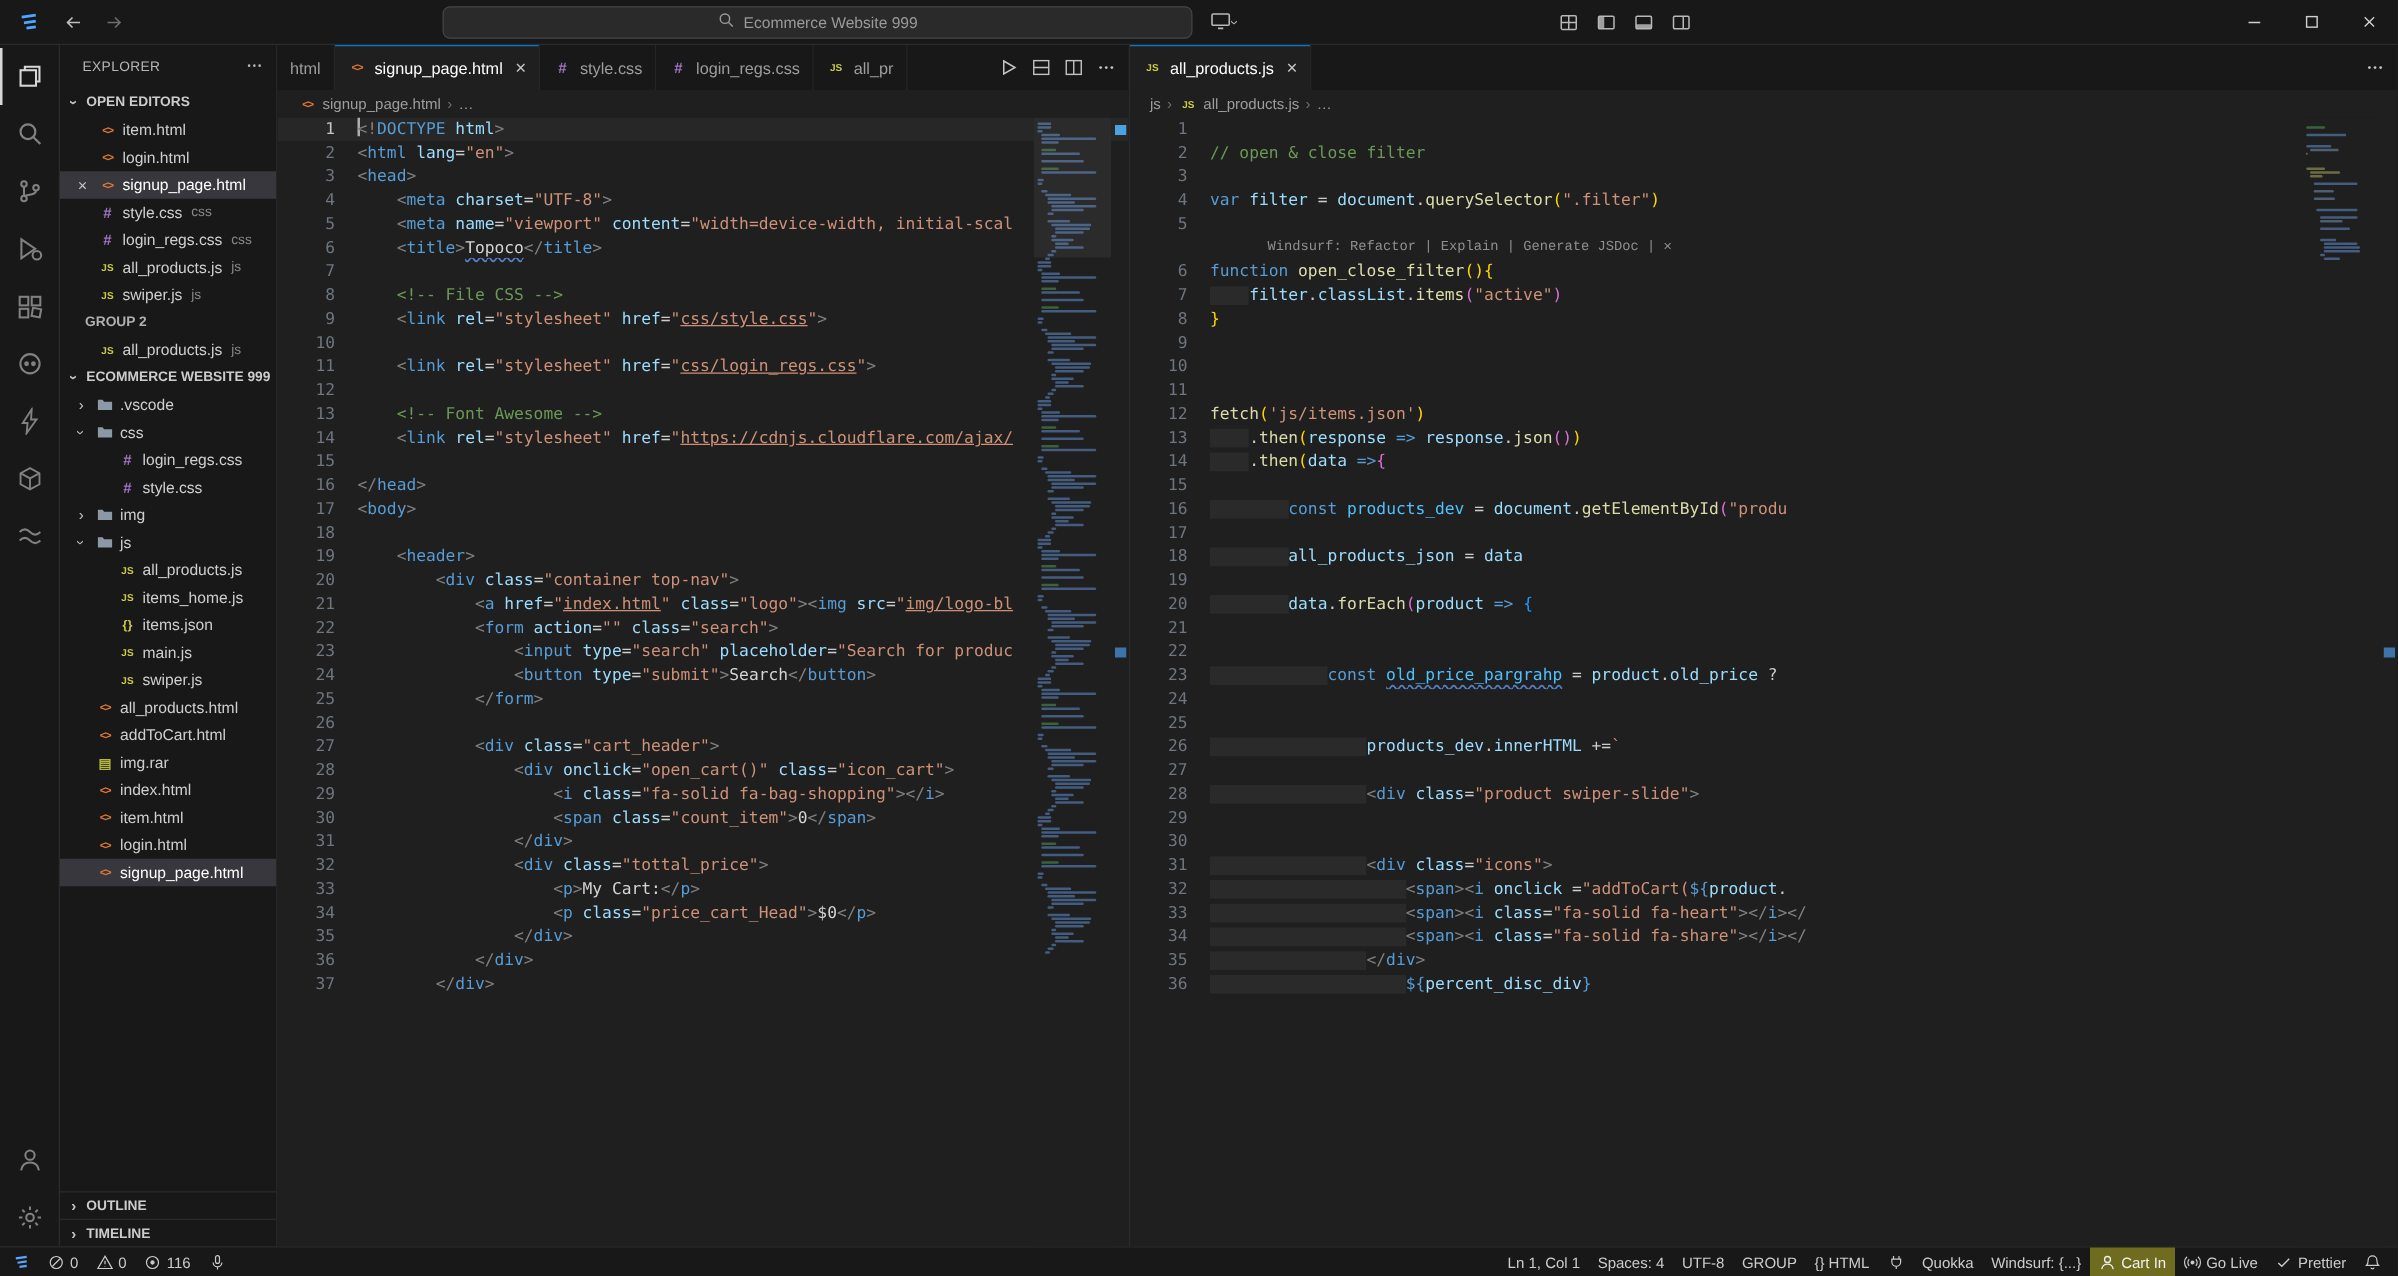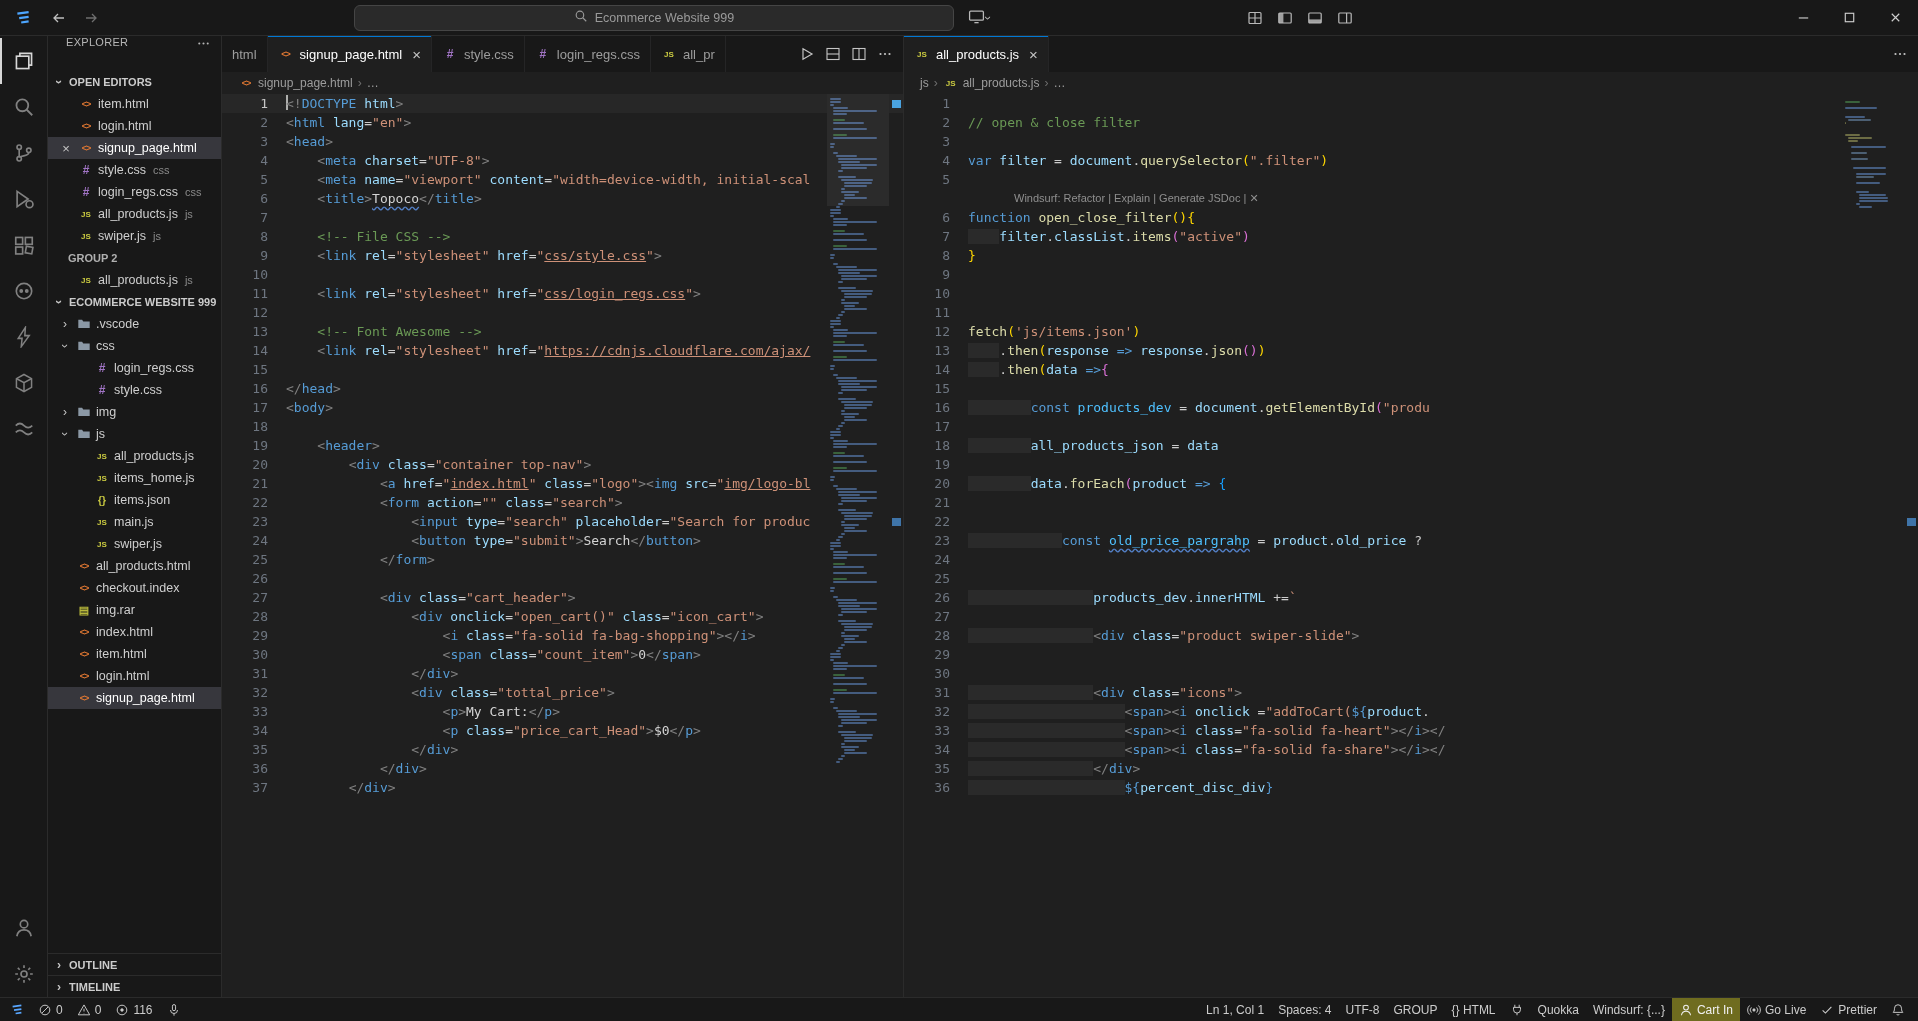--- a/index.html
+++ b/index.html
@@ -32,21 +32,21 @@
   
   .main{flex:1;display:flex;min-height:0}
   .activitybar{width:48px;background:#181818;border-right:1px solid #2b2b2b;display:flex;flex-direction:column;align-items:center;padding-top:2px;flex:none}
   .act-item{width:48px;height:46px;display:flex;align-items:center;justify-content:center;color:#818181}
   .act-item svg{width:22px;height:22px}
   .act-item.active{color:#d7d7d7;box-shadow:inset 2px 0 0 #d7d7d7}
   .act-bottom{margin-top:auto;width:100%}
 
   
   .sidebar{width:174px;background:#181818;border-right:1px solid #2b2b2b;display:flex;flex-direction:column;font-size:12.5px;flex:none;overflow:hidden}
-  .side-header{height:35px;flex:none;display:flex;align-items:flex-start;padding:0 10px 0 18px;color:#b6b6b6;font-size:11px;letter-spacing:.3px}
+  .side-header{height:35px;flex:none;display:flex;align-items:center;padding:0 10px 0 18px;color:#b6b6b6;font-size:11px;letter-spacing:.3px}
   .side-header .more{margin-left:auto;color:#b6b6b6}
   .side-header svg{width:15px;height:15px}
   .section-title{height:22px;flex:none;display:flex;align-items:center;font-weight:700;font-size:11px;color:#ccc;padding-left:4px;gap:3px;white-space:nowrap;overflow:hidden}
   .section-title.bordered{border-top:1px solid #2b2b2b}
   .chev{width:14px;text-align:center;color:#c5c5c5;font-size:12px;display:inline-block;flex:none}
   .chev.open{transform:rotate(90deg)}
   .row{height:22px;display:flex;align-items:center;gap:4px;padding-left:10px;white-space:nowrap;overflow:hidden;color:#cfcfcf}
   .row .spacer{width:16px;flex:none}
   .row .closex{width:16px;flex:none;text-align:center;color:#c5c5c5;font-size:13px}
   .row.active,.row.selected{background:#37373d;color:#fff}
@@ -81,21 +81,21 @@
   .bc-sep{color:#6e6e6e}
 
   .code-area{position:relative;flex:1;overflow:hidden;font-family:"DejaVu Sans Mono",monospace;font-size:13px;line-height:19px}
   .code-line{display:flex;height:19px;white-space:pre;width:100%}
   .code-line.cur{background:#272727}
   .ln{width:46px;text-align:right;color:#6e7681;flex:none;font-family:"DejaVu Sans Mono",monospace}
   .cur .ln{color:#c6c6c6}
   .line-text{padding-left:18px}
   .caret{display:inline-block;width:1.5px;height:15px;background:#aeafad;vertical-align:-2px;margin-right:-1.5px}
   .lens-row{align-items:flex-end}
-  .lens-text{padding-left:64px;font-family:Liberation Sans, sans-serif;font-size:11px;color:#8f8f8f}
+  .lens-text{padding-left:64px;font-family:Liberation Mono, monospace;font-size:11px;color:#8f8f8f}
 
   .tk{white-space:pre}
   .tk.tag{color:#569cd6}
   .tk.attr{color:#9cdcfe}
   .tk.str{color:#ce9178}
   .tk.strl{color:#ce9178;text-decoration:underline}
   .tk.com{color:#6a9955}
   .tk.kw{color:#569cd6}
   .tk.fn{color:#dcdcaa}
   .tk.var{color:#9cdcfe}
@@ -422,21 +422,21 @@
             <span>swiper.js</span>
           </div>
           <div class="row" style="padding-left: 10px;">
             <span class="chev"></span>
             <span class="fi fi-html">&lt;&gt;</span>
             <span>all_products.html</span>
           </div>
           <div class="row" style="padding-left: 10px;">
             <span class="chev"></span>
             <span class="fi fi-html">&lt;&gt;</span>
-            <span>checkout.index</span>
+            <span>addToCart.html</span>
           </div>
           <div class="row" style="padding-left: 10px;">
             <span class="chev"></span>
             <span class="fi fi-rar">▤</span>
             <span>img.rar</span>
           </div>
           <div class="row" style="padding-left: 10px;">
             <span class="chev"></span>
             <span class="fi fi-html">&lt;&gt;</span>
             <span>index.html</span>

